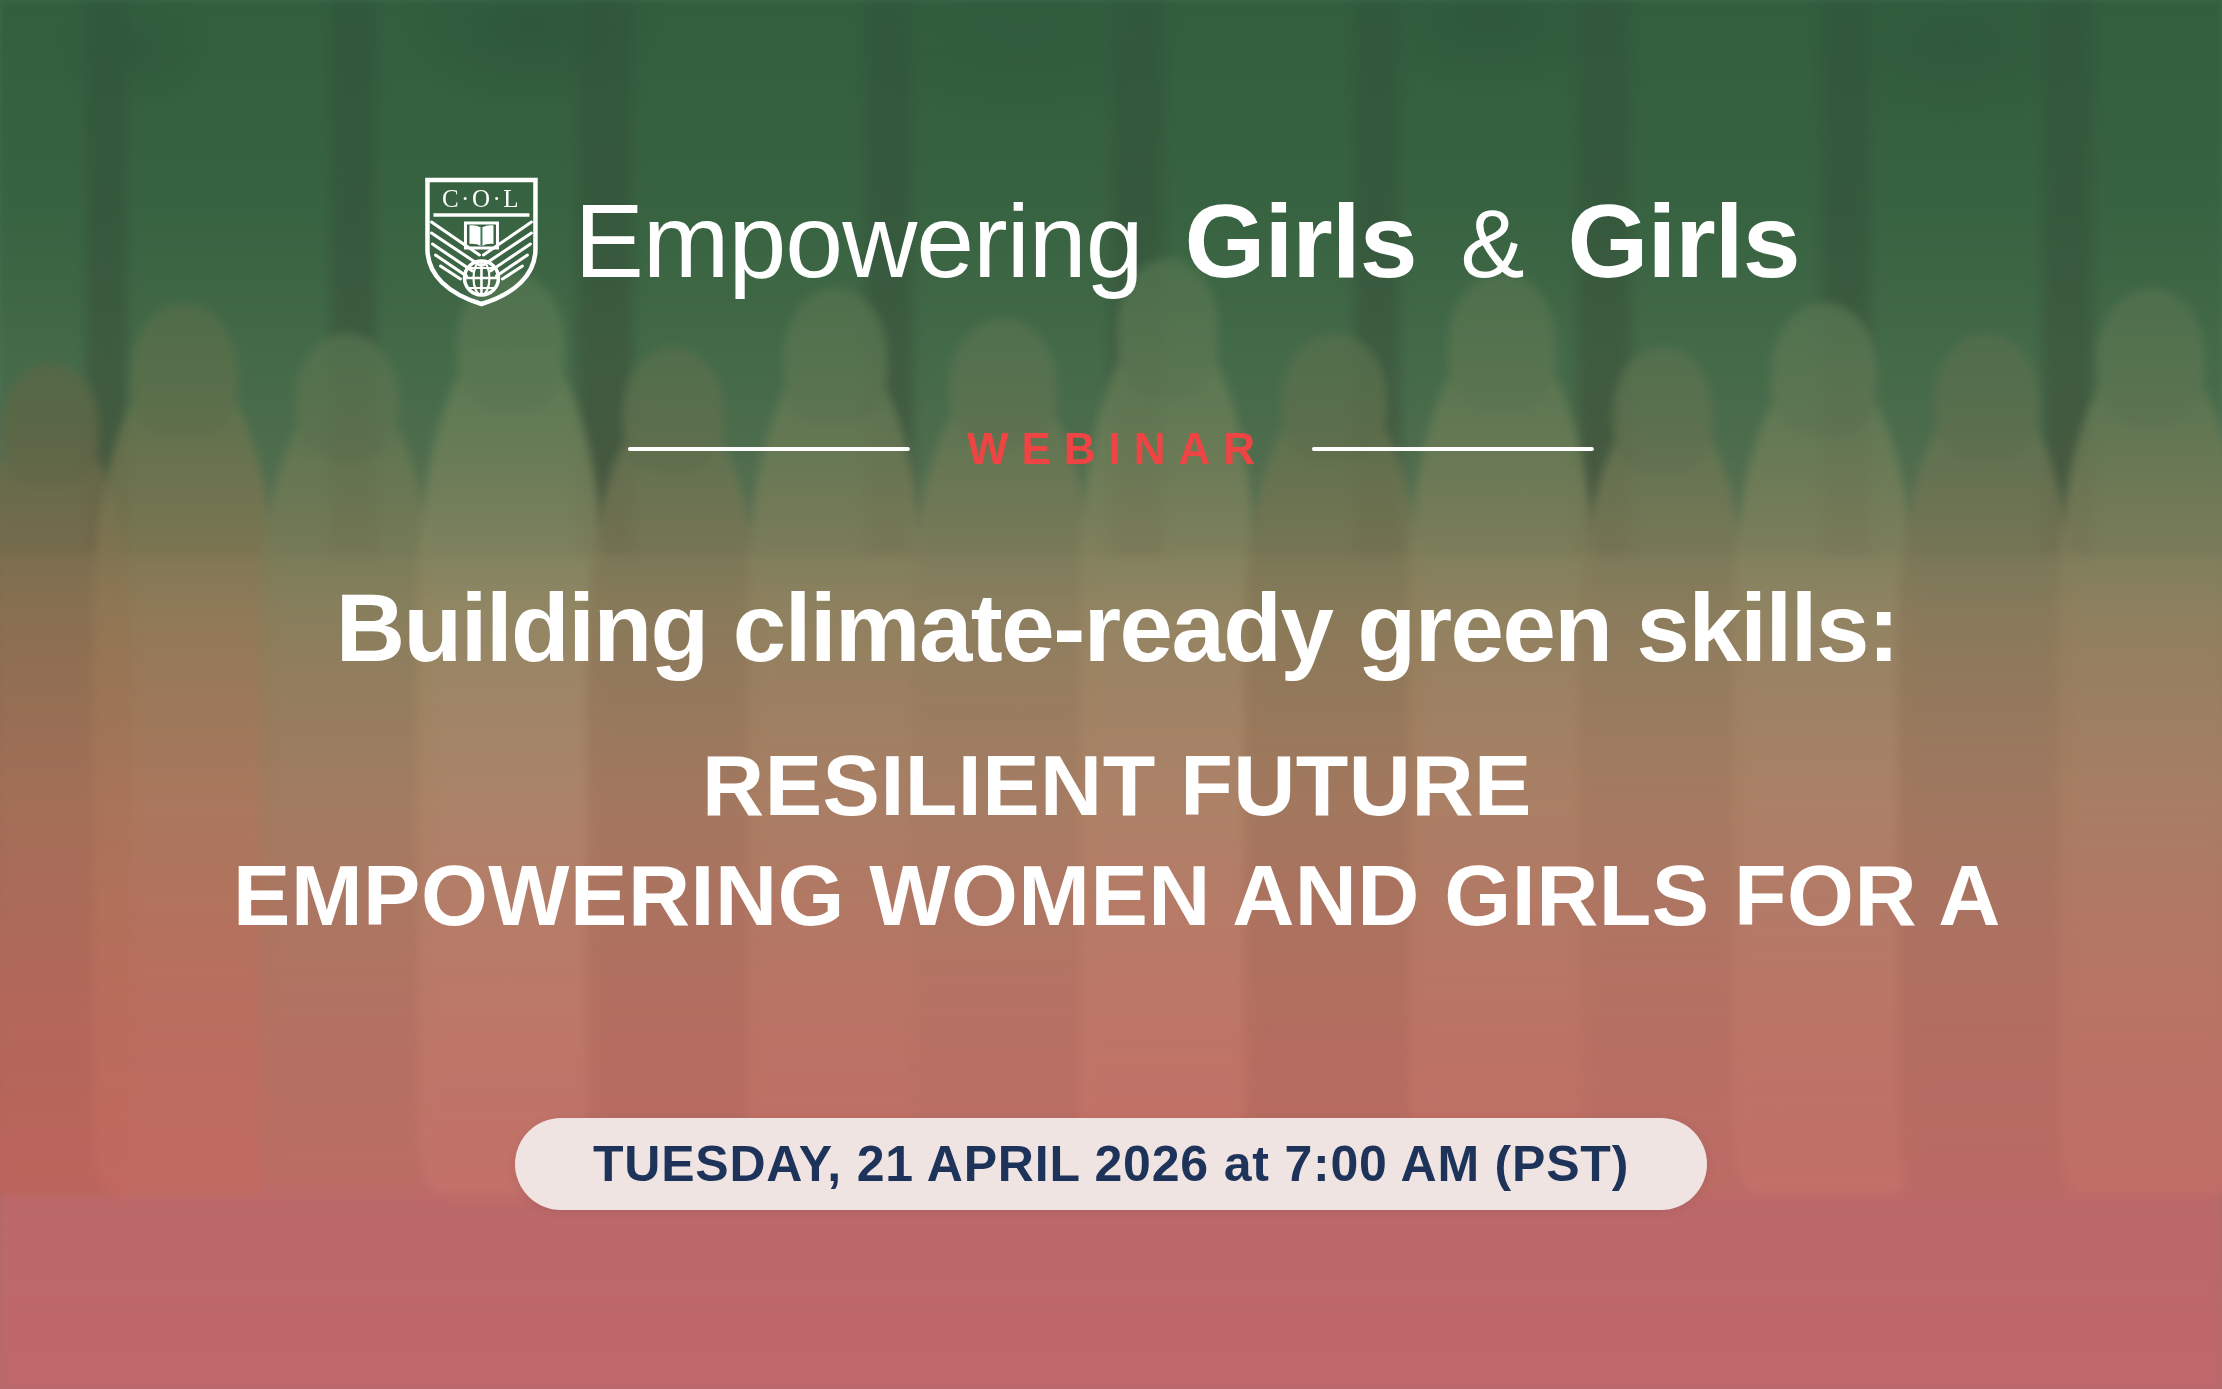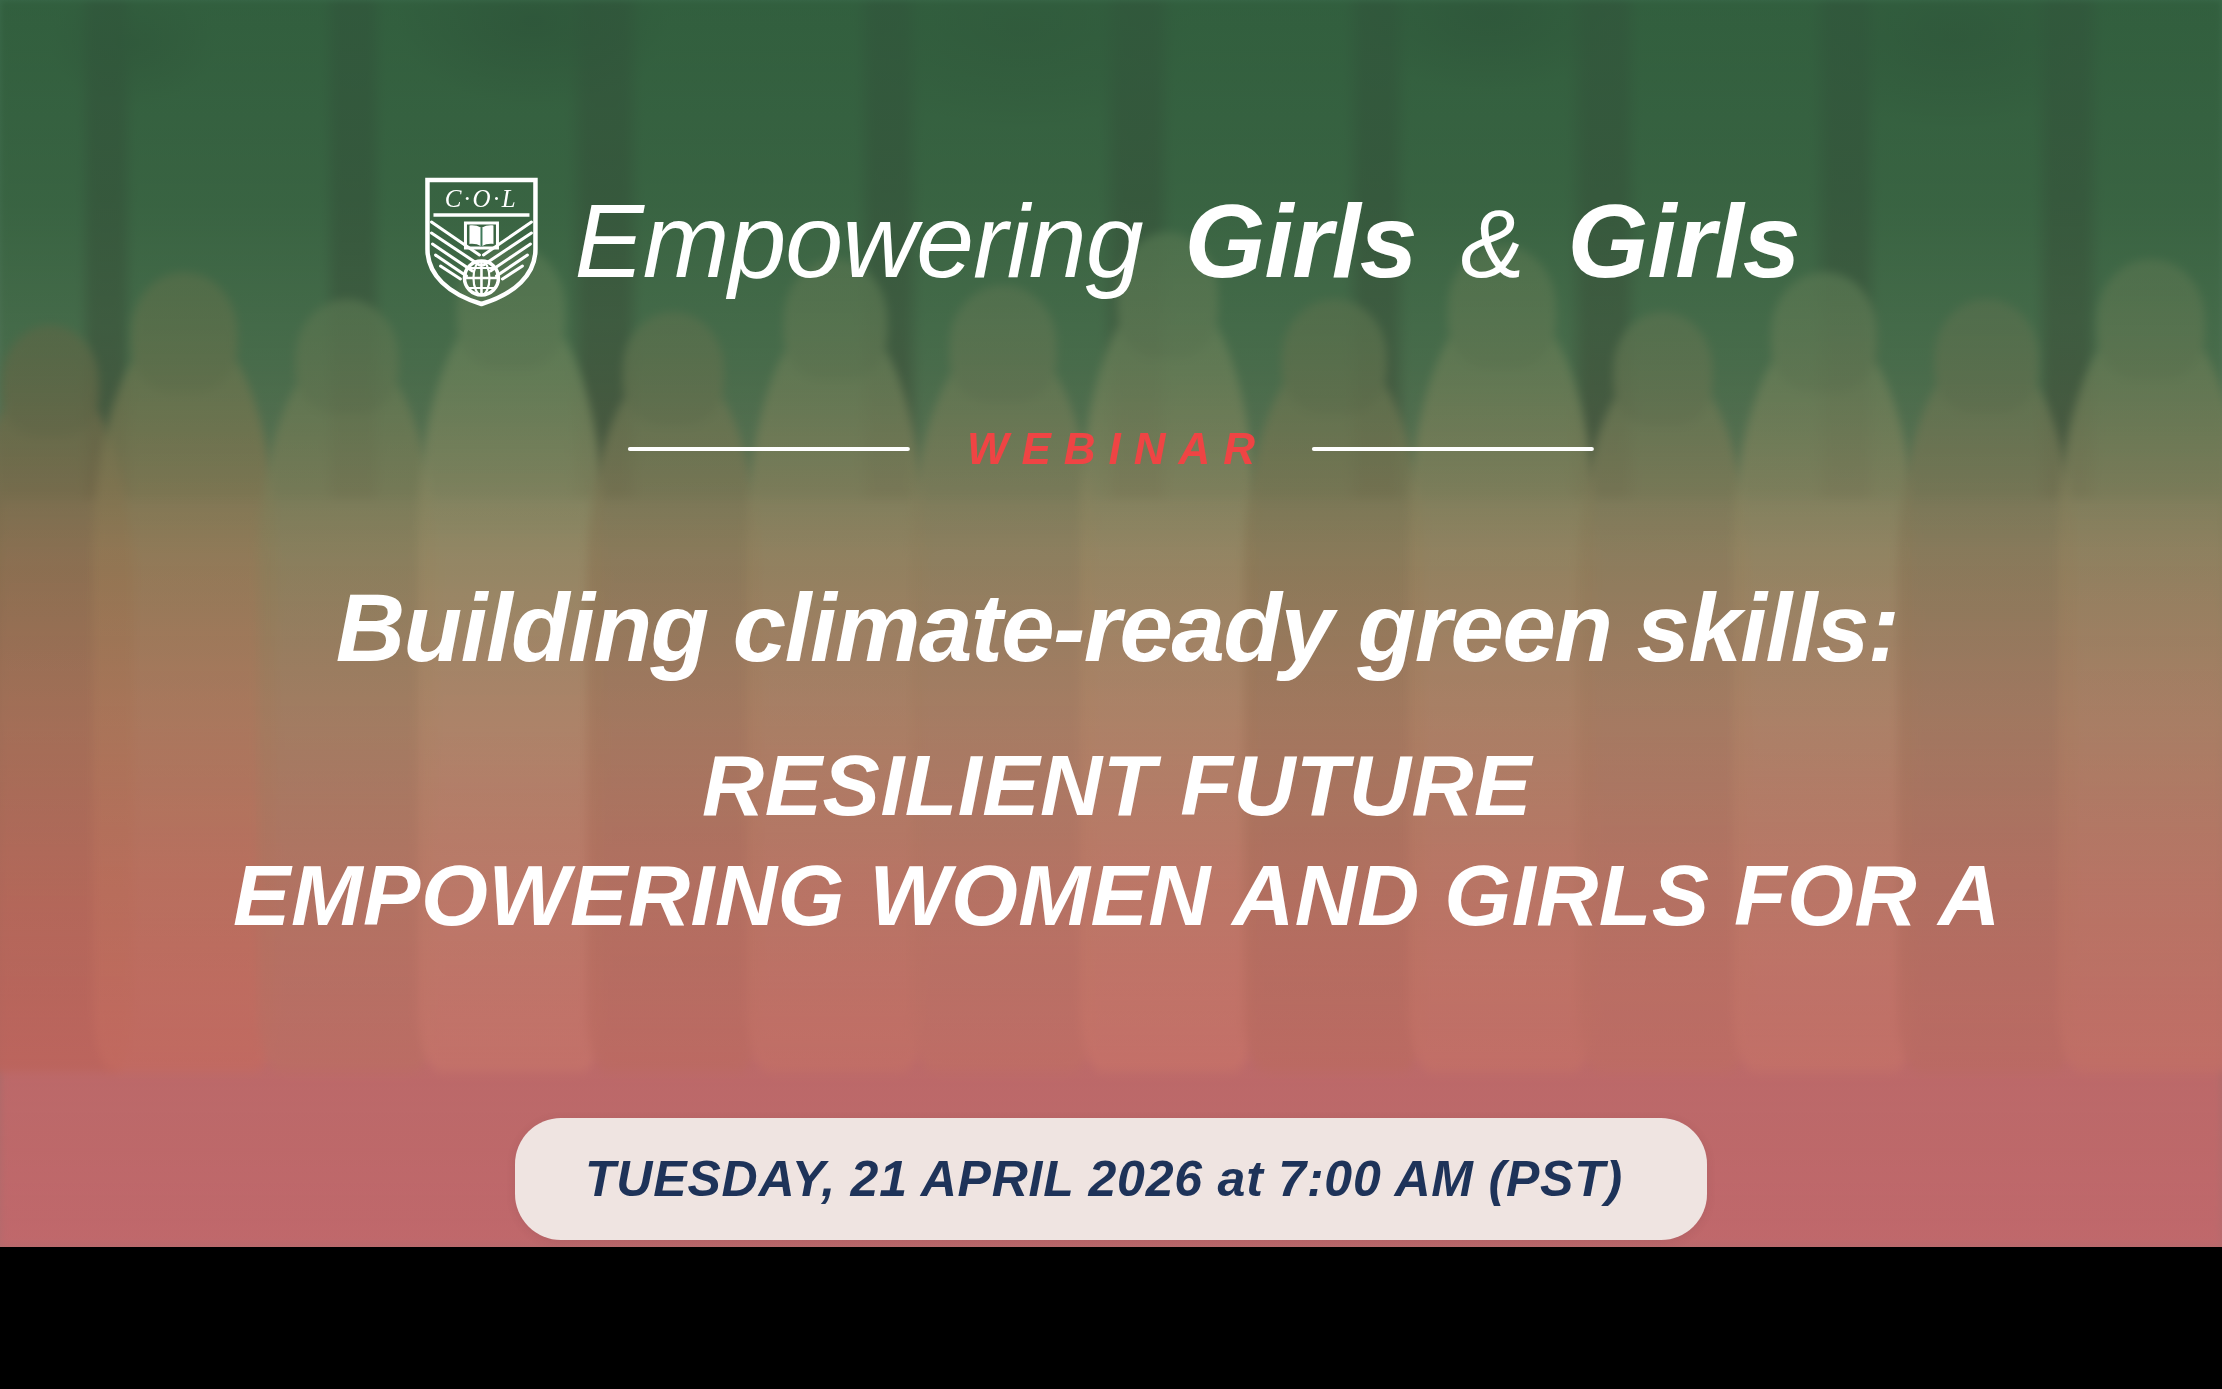--- a/index.html
+++ b/index.html
@@ -7,24 +7,23 @@
   html, body {
     width:2222px; height:1389px;
     overflow:hidden;
     background:#000;
     font-family:"Liberation Sans", sans-serif;
   }
 
   
   .poster {
     position:relative;
-    width:2222px; height:1247px;
+    width:2222px; height:1389px;
     overflow:hidden;
     isolation:isolate;
-    font-style:italic;
   }
 
   
   .photo-layer {
     position:absolute; inset:0;
     background-color:#8e9a86;
     z-index:0;
   }
   
   .photo-trees {
@@ -158,23 +157,24 @@
     line-height:1.28; letter-spacing:.5px;
   }
   .subtitle-line { display:block; white-space:nowrap; }
 
   
   .date-pill {
     position:absolute;
     left:50%; top:1118px;
     transform:translateX(-50%);
     min-width:1192px;
-    padding:32px 70px;
+    padding:17px 70px;
     background:#efe4e1;
     border-radius:46px;
+    text-align:center;
     box-shadow:0 2px 10px rgba(90,50,55,.12);
   }
   .date-text {
     font-size:50px; font-weight:700;
     color:#1e3359;
     letter-spacing:.8px;
     white-space:nowrap;
   }
 </style>
 </head>

